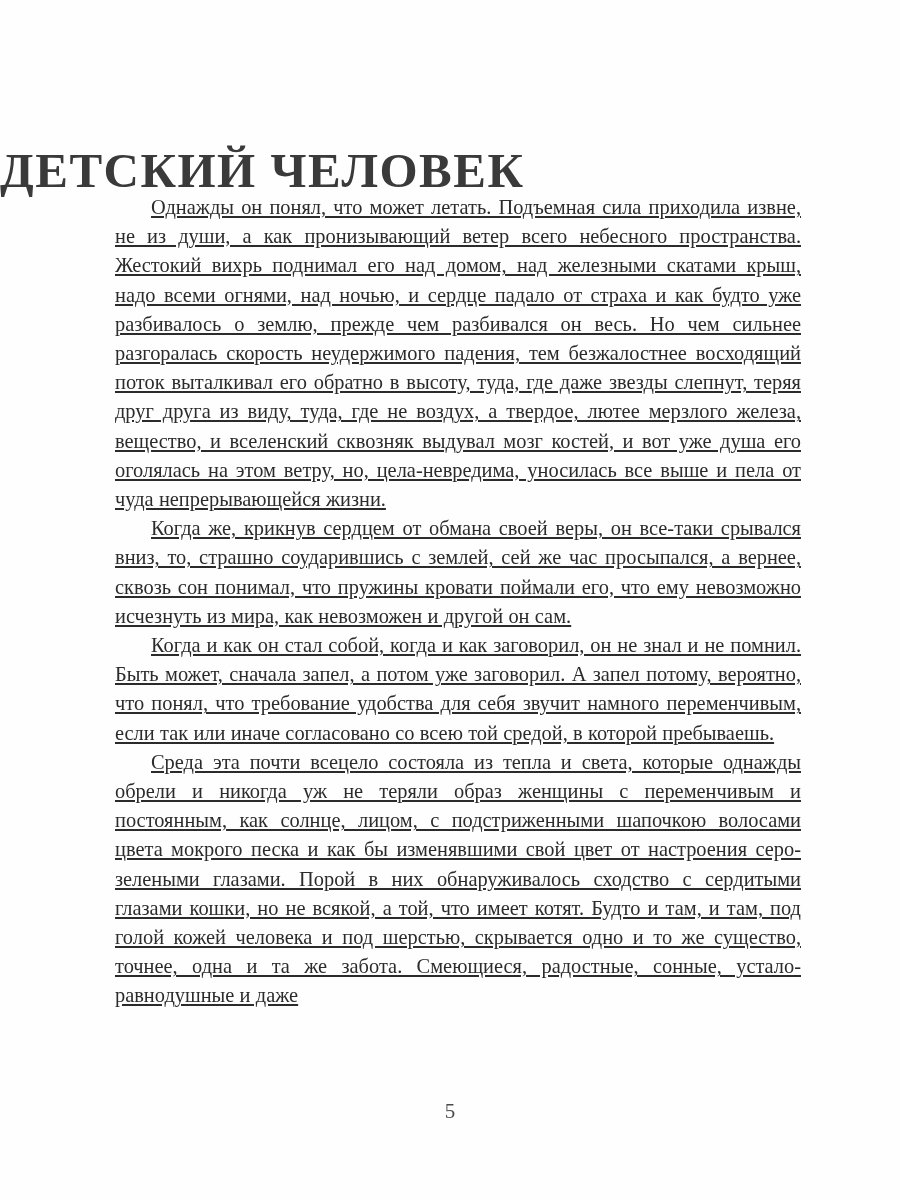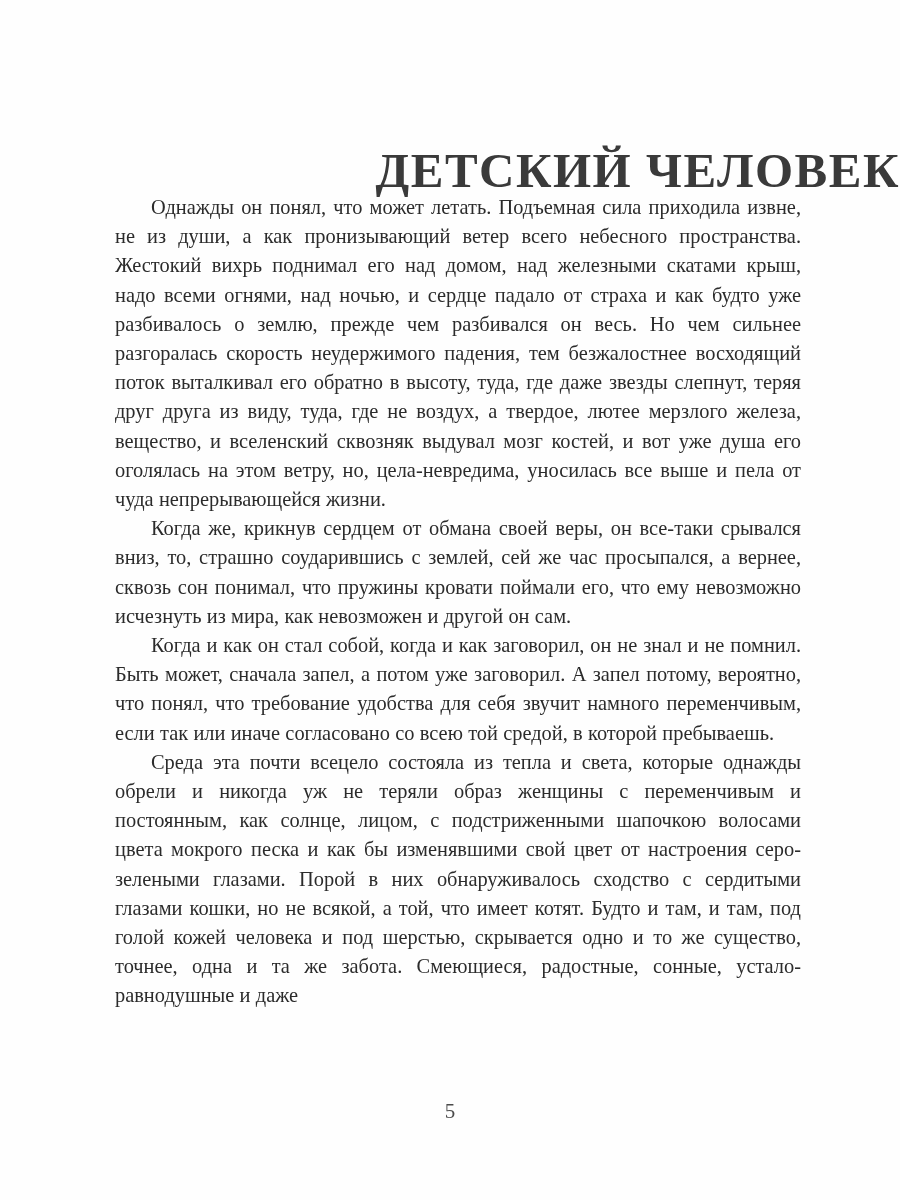--- a/index.html
+++ b/index.html
@@ -24,21 +24,21 @@
     background: #fefefe;
     box-sizing: border-box;
   }
 
   
   .chapter-title {
     position: absolute;
     top: 112px;
     left: 0;
     width: 900px;
-    text-align: right;
+    text-align: left;
     font-family: "Liberation Serif", "DejaVu Serif", serif;
     font-weight: bold;
     font-size: 49px;
     letter-spacing: 1.5px;
     color: #3a3a3a;
     line-height: 1.05;
     white-space: nowrap;
   }
 
   
@@ -53,20 +53,21 @@
     margin: 0;
     font-size: 20.4px;
     line-height: 29.2px;
     text-align: justify;
     text-align-last: left;
     text-indent: 36px;
     color: #2b2b2b;
     hyphens: auto;
     -webkit-hyphens: auto;
     word-spacing: 0.2px;
+    text-decoration: underline;
   }
 
   
   .folio {
     position: absolute;
     top: 1099px;
     left: 0;
     width: 900px;
     text-align: center;
     font-size: 21px;

